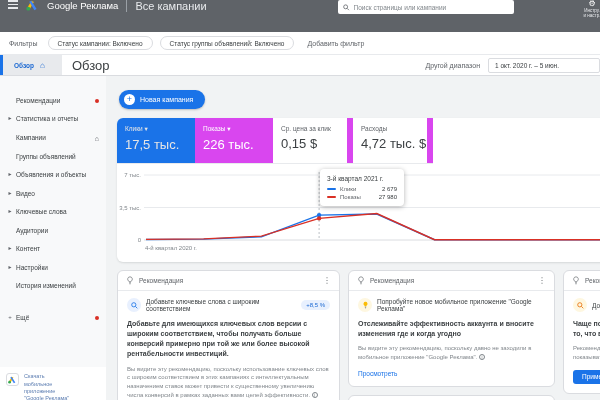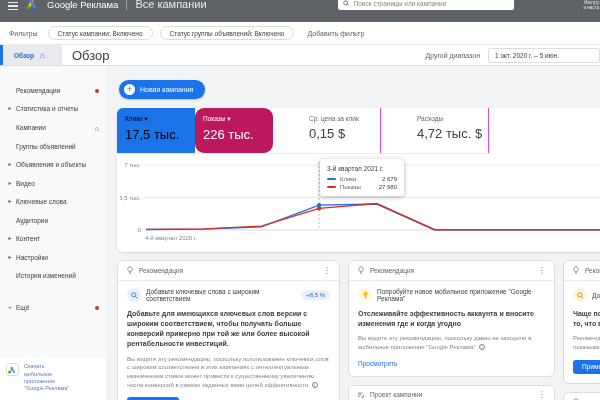--- a/index.html
+++ b/index.html
@@ -1,21 +1,21 @@
 <!DOCTYPE html>
 <html><head>
 <meta charset="utf-8">
 <style>
   * { margin:0; padding:0; box-sizing:border-box; }
   html,body { width:600px; height:400px; overflow:hidden; background:#fff;
     font-family:"Liberation Sans", sans-serif; -webkit-font-smoothing:antialiased; }
   .screen { position:relative; width:600px; height:400px; overflow:hidden; background:#fff; }
 
   
-  .topbar { height:22px; background:#5f6368; display:flex; align-items:flex-end;
+  .topbar { height:32px; background:#5f6368; display:flex; align-items:flex-start;
     padding:0 0 12px 8px; gap:8px; overflow:hidden; }
   .burger { display:flex; flex-direction:column; gap:2px; cursor:pointer; }
   .burger i { display:block; width:10px; height:1.5px; background:#e8eaed; }
   .brand { font-size:9.5px; color:#fff; white-space:nowrap; }
   .bar-div { width:1px; height:12px; background:#9aa0a6; }
   .section { font-size:11px; color:#e8eaed; white-space:nowrap; }
   .search { margin-left:auto; width:176px; height:14px; background:#fff; border-radius:2px;
     display:flex; align-items:center; padding:0 5px; gap:4px; margin-right:50px; }
   .search input { border:none; outline:none; background:transparent; width:100%;
     font-size:6.5px; color:#3c4043; font-family:inherit; }
@@ -68,23 +68,23 @@
     margin-left:2px; cursor:pointer; font-family:inherit; box-shadow:0 1px 2px rgba(60,64,67,.3); }
   .plus-circle { width:11px; height:11px; border-radius:50%; background:#fff; color:#1a73e8;
     font-size:9px; display:flex; align-items:center; justify-content:center; line-height:1; }
 
   .overview-card { background:#fff; border-radius:6px 0 0 6px; margin-top:9px; width:520px;
     box-shadow:0 1px 2px rgba(60,64,67,.15); }
   .metric-strip { display:flex; width:fit-content; border-bottom:1px solid #e8eaed; }
   .metric { width:78px; height:45px; padding:7px 8px; cursor:pointer; }
   .metric .mlabel { font-size:6.5px; }
   .metric .mvalue { font-size:13px; margin-top:4px; white-space:nowrap; }
-  .metric.sel-blue { background:#1a73e8; color:#000000; border-radius:6px 0 0 0; }
-  .metric.sel-red  { background:#be185d; color:#fff;border-radius:9px; }
-  .metric.plain { width:80px; border-right:1px solid #d946ef;margin-left:28px; }
+  .metric.sel-blue { background:#1a73e8; color:#e5e5e5; border-radius:6px 0 0 0; }
+  .metric.sel-red  { background:#d946ef; color:#fff; }
+  .metric.plain { width:80px; border-right:6px solid #d946ef; }
   .metric.plain .mlabel { color:#5f6368; }
   .metric.plain .mvalue { color:#3c4043; }
 
   .chart { position:relative; height:97px; margin-top:1px; }
   .ytick { position:absolute; left:0; width:24px; text-align:right; font-size:6px;
     color:#80868b; transform:translateY(-50%); }
   .chart svg { position:absolute; left:27px; top:0; }
   .xlabel { position:absolute; left:28px; top:80px; font-size:6px; color:#80868b; }
   .tooltip { position:absolute; left:203px; top:4px; width:84px; background:#fff;
     border-radius:4px; box-shadow:0 1px 5px rgba(0,0,0,.3); padding:6px 7px; z-index:2; }

